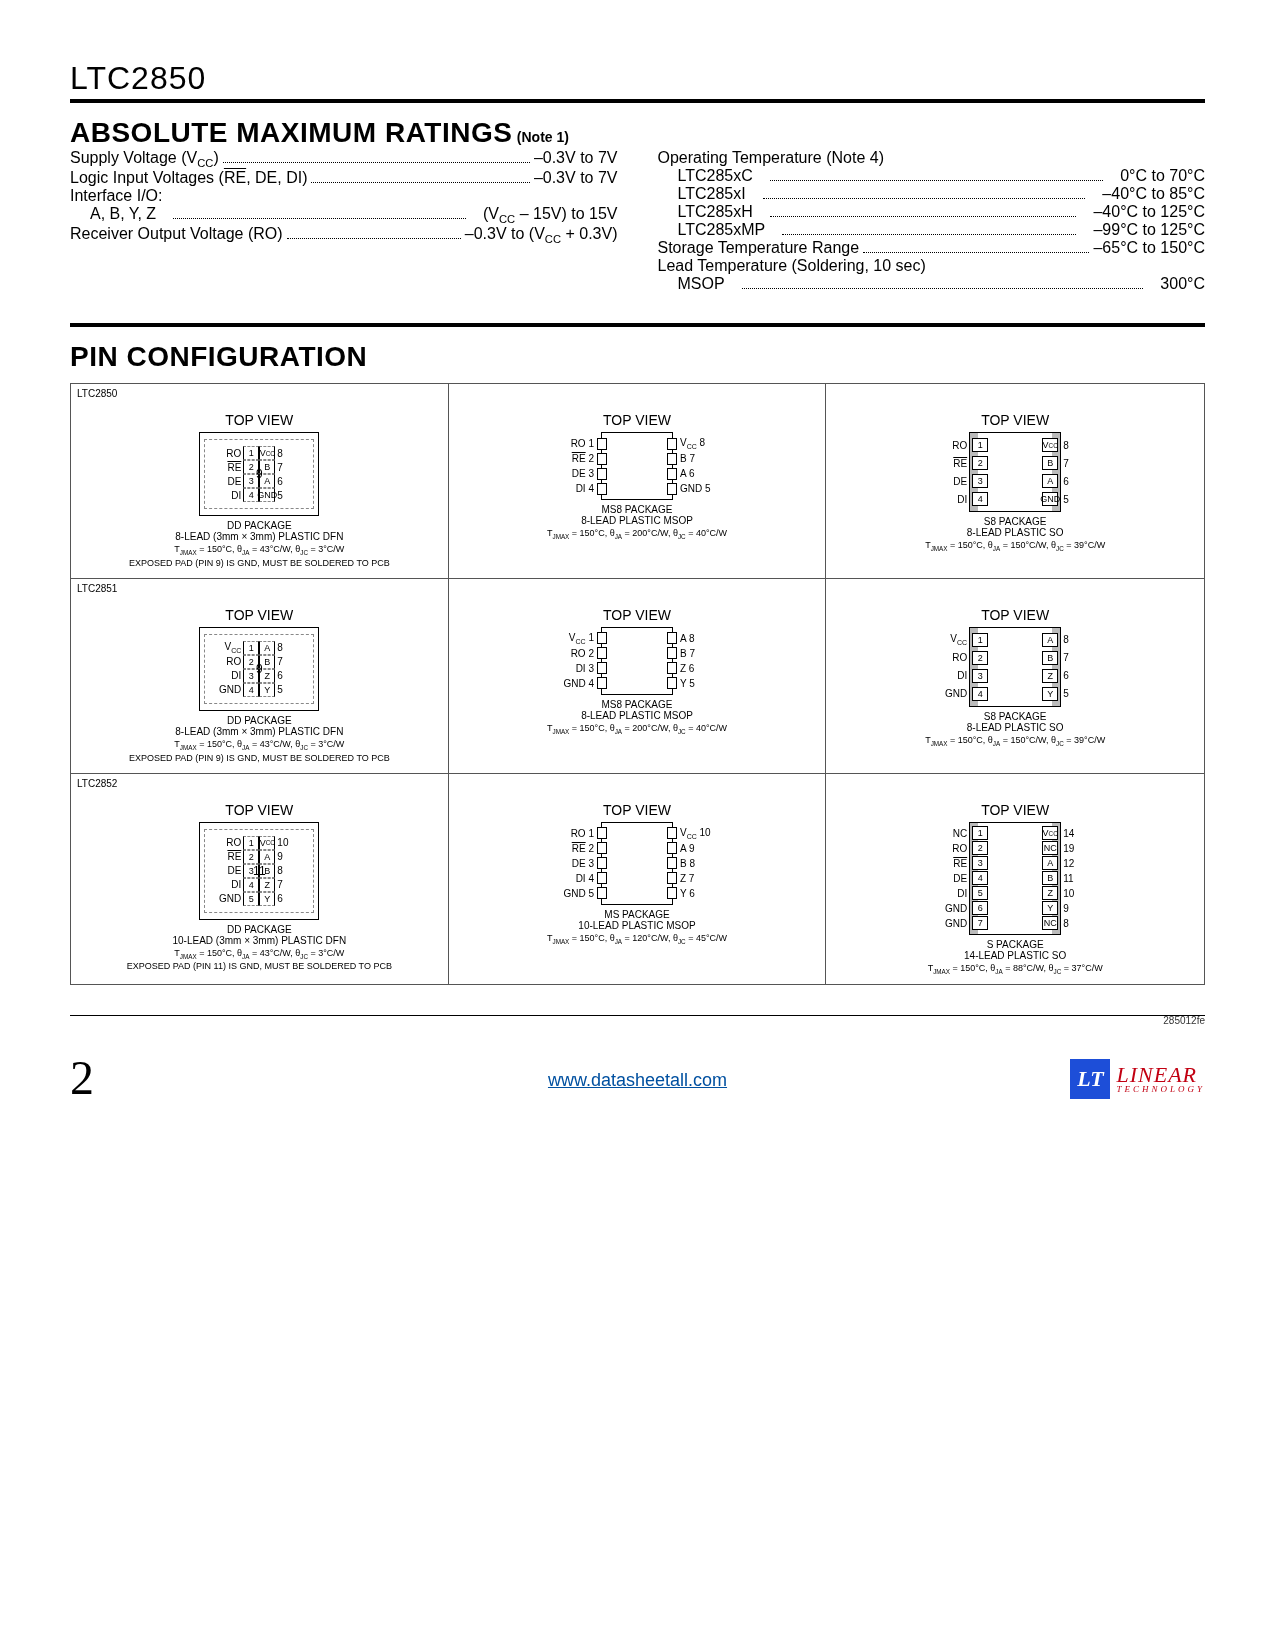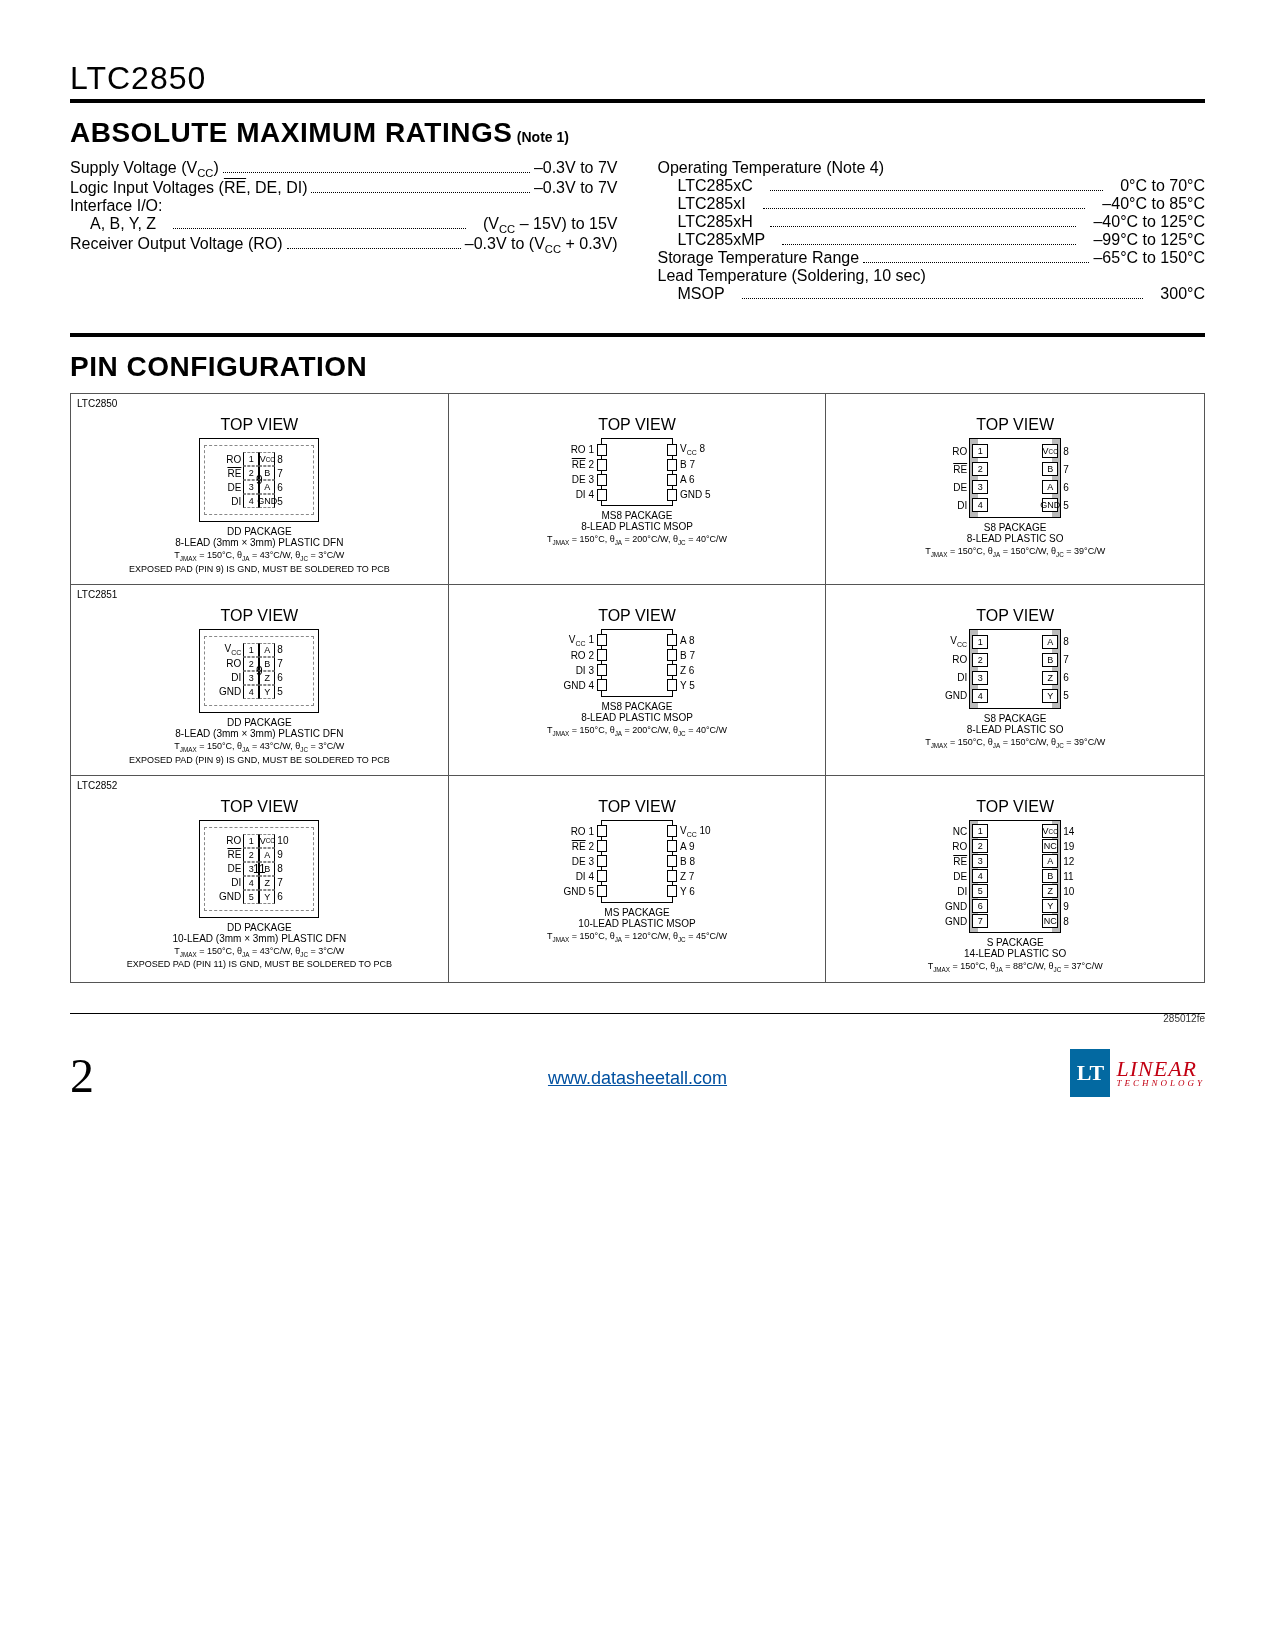--- a/index.html
+++ b/index.html
@@ -25,21 +25,20 @@
     font-size: 28px;
     font-weight: 900;
     letter-spacing: 0.5px;
     display: inline-block;
   }
   .note-small { font-size: 14px; font-weight: bold; }
   .ratings {
     display: flex;
     gap: 40px;
     font-size: 16px;
-    margin-top: 10px;
   }
   .col { flex: 1; }
   .rat-row {
     display: flex;
     align-items: baseline;
     white-space: nowrap;
   }
   .rat-row .label { flex: 0 0 auto; }
   .rat-row .dots {
     flex: 1;
@@ -67,21 +66,21 @@
     position: relative;
     font-size: 10px;
   }
   .cell:nth-child(3n) { border-right: none; }
   .chip-label {
     position: absolute;
     top: 4px; left: 6px;
     font-size: 10px;
     text-align: left;
   }
-  .topview { font-size: 16px; margin-top: 14px; margin-bottom: 4px; }
+  .topview { font-size: 14px; margin-top: 20px; margin-bottom: 4px; }
   .pkg-title { font-size: 10px; margin-top: 4px; }
   .pkg-sub { font-size: 10px; }
   .thermal { font-size: 9px; margin-top: 2px; }
 
   
   .dfn {
     margin: 0 auto;
     width: 180px;
     position: relative;
   }
@@ -205,26 +204,27 @@
   }
   .logo {
     position: absolute;
     right: 0;
     bottom: 6px;
     display: flex;
     align-items: center;
     gap: 6px;
   }
   .logo-mark {
-    width: 40px; height: 48px;
-    background: #0369a1;
+    width: 40px; height: 40px;
+    background: #1d4ed8;
     display: flex;
     align-items: center;
     justify-content: center;
     color: #fff;
+    font-style: italic;
     font-weight: bold;
     font-size: 22px;
     font-family: "Times New Roman", serif;
   }
   .logo-text {
     color: #c20012;
     font-family: "Times New Roman", serif;
     font-style: italic;
     font-size: 22px;
     letter-spacing: 1px;

